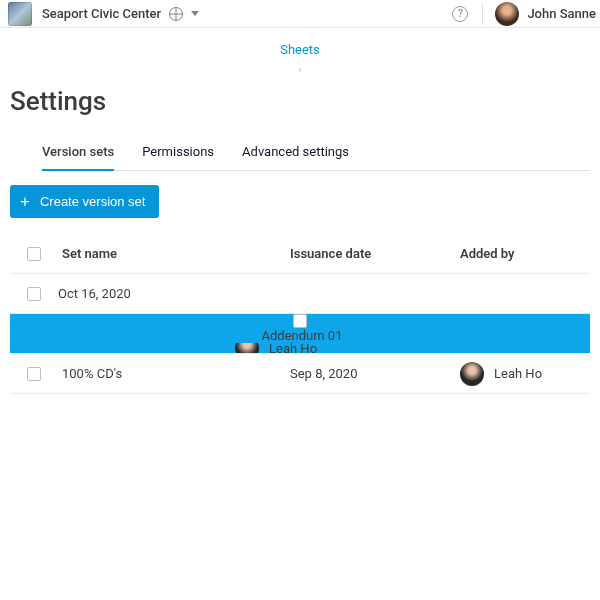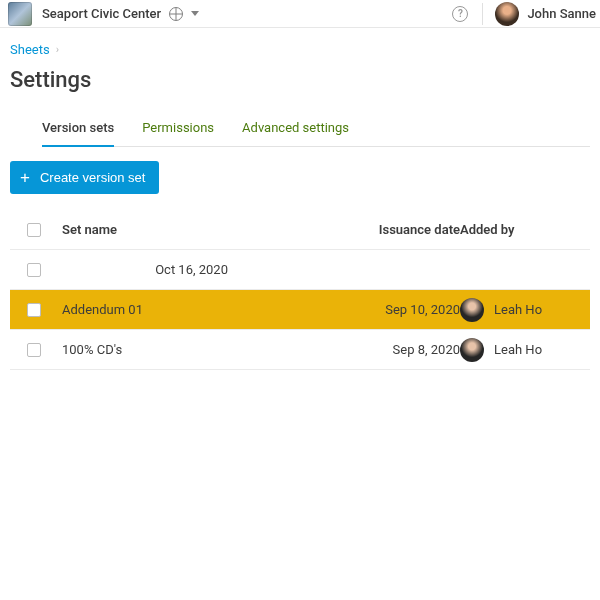--- a/index.html
+++ b/index.html
@@ -60,31 +60,31 @@
   color: #fff; font-size: 10px; font-weight: 500; flex-shrink: 0;
 }
 .avatar.john { background: radial-gradient(circle at 50% 35%, #e9b089 20%, #3b2c21 60%); }
 .avatar.leah { background: radial-gradient(circle at 50% 35%, #e7c3a9 18%, #262626 55%); }
 .topbar .user-name { margin-left: 8px; font-weight: 500; }
 
 .page { padding: 0 10px 0 10px; }
 .breadcrumb {
   padding: 14px 0 4px 0;
   color: #0696d7; font-size: 13px;
-  display: flex; align-items: center; gap: 6px;
+  display: flex; align-items: center; gap: 6px; flex-direction: column;
 }
 .breadcrumb a { color: #0696d7; text-decoration: none; cursor: pointer; }
 .chevron-right { color: #bdbdbd; font-size: 11px; }
 
-h1.page-title { font-size: 22px; font-weight: 500; color: #3c3c3c; margin: 6px 0 20px 0; }
+h1.page-title { font-size: 26px; font-weight: 500; color: #3c3c3c; margin: 6px 0 20px 0; }
 
 .tabs { display: flex; border-bottom: 1px solid #e2e2e2; gap: 28px; padding: 0; margin-left: 32px; }
 .tab {
   padding: 8px 0 10px 0;
-  color: #4d7c0f; font-size: 13px; cursor: pointer;
+  color: #0f172a; font-size: 13px; cursor: pointer;
   border-bottom: 2px solid transparent;
   margin-bottom: -1px;
 }
 .tab.active { color: #3c3c3c; font-weight: 500; border-bottom-color: #0696d7; }
 
 .btn-primary {
   margin: 14px 0 16px 0;
   background: #0696d7; color: #fff;
   border: none; border-radius: 3px;
   padding: 8px 14px 8px 10px;
@@ -94,29 +94,29 @@
 }
 .plus-icon { font-size: 17px; line-height: 1; font-weight: 300; }
 
 .table { width: 100%; }
 .row {
   display: flex; align-items: center;
   height: 40px;
   border-bottom: 1px solid #eaeaea;
 }
 .row.header { color: #3c3c3c; font-weight: 600; }
-.row.hover { background: #eab308; }
+.row.hover { background: #0ea5e9; flex-direction: column; }
 .cell-check { width: 48px; display: flex; justify-content: center; }
 .checkbox {
   width: 14px; height: 14px;
   border: 1.3px solid #bdbdbd; border-radius: 2px;
   background: #fff;
 }
 .cell-name { flex: 1; padding-left: 4px; }
-.cell-date { width: 170px; text-align: right; }
+.cell-date { width: 170px; }
 .cell-added { width: 130px; display: flex; align-items: center; gap: 10px; overflow: hidden; }
 .cell-added .avatar { width: 24px; height: 24px; }
 </style>
 </head>
 <body>
 
 <div class="topbar">
   <div class="proj-thumb"></div>
   <span class="proj-name">Seaport Civic Center</span>
   <span class="globe-icon"></span>
@@ -161,21 +161,20 @@
           <div class="cell-check">
             <div class="checkbox"></div>
           </div>
           <div class="cell-date">Oct 16, 2020</div>
         </div>
         <div class="row hover">
           <div class="cell-check">
             <div class="checkbox"></div>
           </div>
           <div class="cell-name">Addendum 01</div>
-          <div class="cell-date">Sep 10, 2020</div>
           <div class="cell-added">
             <span class="avatar leah"></span>
             <span>Leah Ho</span>
           </div>
         </div>
         <div class="row">
           <div class="cell-check">
             <div class="checkbox"></div>
           </div>
           <div class="cell-name">100% CD's</div>

